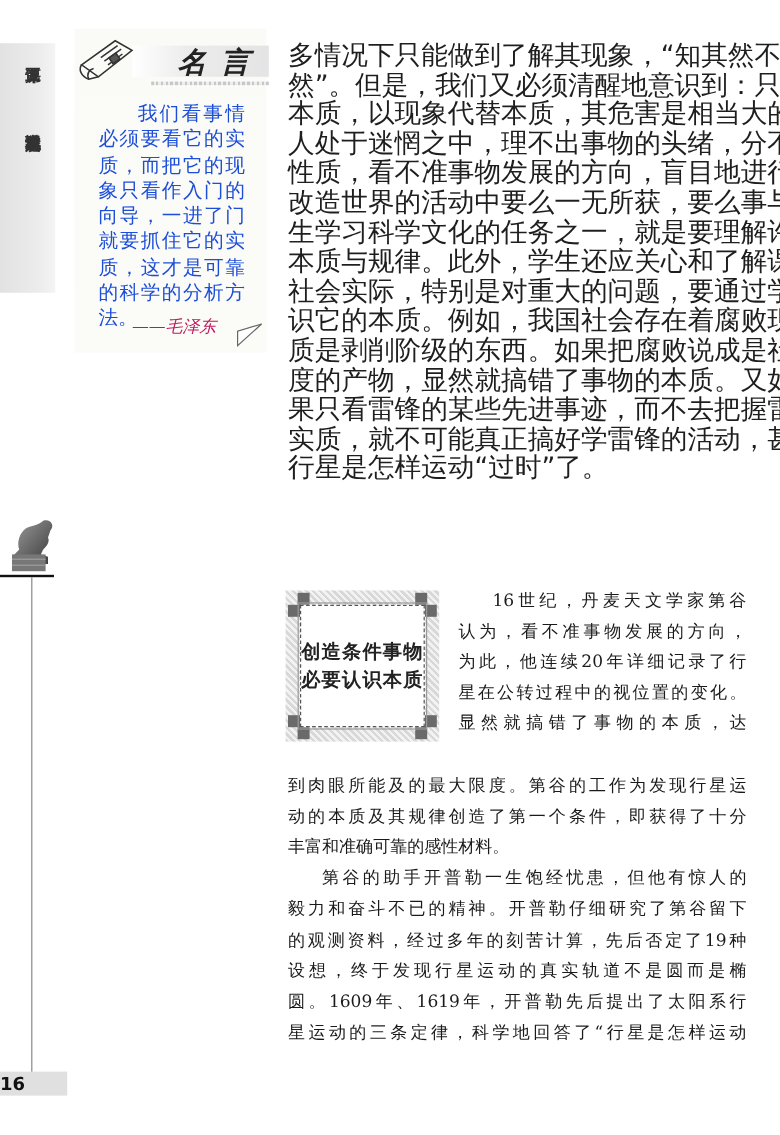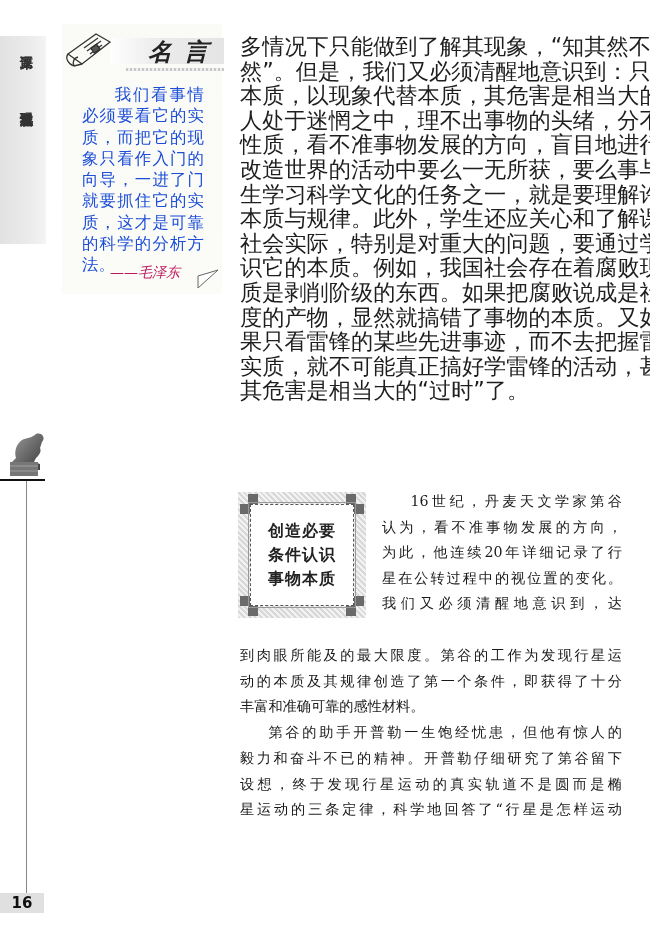--- a/index.html
+++ b/index.html
@@ -55,39 +55,39 @@
   .main-top {
     position: absolute; left: 240px; top: 34px; width: 380px;
     font-size: 22.2px; line-height: 24.6px; color: #1e1e1e;
     text-align: justify; word-break: break-all;
   }
 
   .thinker-icon { position: absolute; left: 6px; top: 428px; width: 40px; height: 50px; }
   .hrule { position: absolute; left: 0; top: 479px; width: 45px; height: 2px; background: #111; }
   .vrule { position: absolute; left: 26px; top: 481px; width: 1px; height: 413px; background: #888; }
   .page-num {
-    position: absolute; left: 0; top: 893px; width: 44px; height: 20px;
+    position: absolute; left: 0; top: 893px; width: 56px; height: 20px;
     background: #e0e0e0; font-size: 15px; font-weight: bold; color: #111;
-    text-align: center; line-height: 20px;
+    line-height: 20px;
   }
 
   .frame {
     position: absolute; left: 238px; top: 492px; width: 128px; height: 126px;
     background:
       repeating-linear-gradient(45deg, #d8d8d8 0 2px, #f2f2f2 2px 4px);
   }
   .frame .corner { position: absolute; width: 10px; height: 10px; background: #6a6a6a; }
   .frame .c1 { left: 10px; top: 2px; } .frame .c2 { right: 10px; top: 2px; }
   .frame .c3 { left: 10px; bottom: 2px; } .frame .c4 { right: 10px; bottom: 2px; }
   .frame .c5 { left: 2px; top: 12px; } .frame .c6 { right: 2px; top: 12px; }
   .frame .c7 { left: 2px; bottom: 12px; } .frame .c8 { right: 2px; bottom: 12px; }
   .frame .inner {
     position: absolute; left: 12px; top: 12px; right: 12px; bottom: 12px;
     background: #fff; border: 1px dashed #555; outline: 1px solid #999; outline-offset: 1px;
-    display: flex; flex-direction: column; justify-content: center; align-items: center;
+    display: flex; flex-direction: row; justify-content: center; align-items: center;
   }
   .frame .inner span {
     font-size: 16px; line-height: 24px; font-weight: bold; color: #222; letter-spacing: 1px;
     font-family: "DejaVu Serif", serif;
   }
 
   .body-serif { font-family: "DejaVu Serif", "Liberation Serif", serif; color: #1a1a1a; }
   .lower-right {
     position: absolute; left: 382px; top: 489px; width: 240px;
     font-size: 14.2px; line-height: 25.6px; text-align: justify; word-break: break-all;
@@ -138,21 +138,21 @@
   <span class="line">性质，看不准事物发展的方向，盲目地进行实践，在</span>
   <span class="line">改造世界的活动中要么一无所获，要么事与愿违。学</span>
   <span class="line">生学习科学文化的任务之一，就是要理解许多事物的</span>
   <span class="line">本质与规律。此外，学生还应关心和了解课本以外的</span>
   <span class="line">社会实际，特别是对重大的问题，要通过学习正确认</span>
   <span class="line">识它的本质。例如，我国社会存在着腐败现象，其实</span>
   <span class="line">质是剥削阶级的东西。如果把腐败说成是社会主义制</span>
   <span class="line">度的产物，显然就搞错了事物的本质。又如，我们如</span>
   <span class="line">果只看雷锋的某些先进事迹，而不去把握雷锋精神的</span>
   <span class="line">实质，就不可能真正搞好学雷锋的活动，甚至还可能</span>
-  <span class="line last">其危害是相当大的“过时”了。</span>
+  <span class="line last">行星是怎样运动“过时”了。</span>
 </div>
 
 <svg class="thinker-icon" viewBox="0 0 40 50">
   <defs>
     <linearGradient id="tg" x1="0" y1="0" x2="1" y2="1">
       <stop offset="0" stop-color="#9a9a9a"></stop>
         <stop offset="1" stop-color="#3a3a3a"></stop>
     </linearGradient>
   </defs>
   <path d="M30 6 C36 4 40 10 36 14 L34 20 C36 24 32 28 30 30 L28 34 L34 36 L34 42 L6 42 L6 34 L10 30 C8 24 10 16 16 12 C20 10 26 10 30 6 Z" fill="url(#tg)"></path>
@@ -176,26 +176,28 @@
     <span>条件认识</span>
     <span>事物本质</span>
   </div>
 </div>
 
 <div class="lower-right body-serif">
   <span class="line" style="padding-left:2em;box-sizing:border-box;">16世纪，丹麦天文学家第谷</span>
   <span class="line">认为，看不准事物发展的方向，</span>
   <span class="line">为此，他连续20年详细记录了行</span>
   <span class="line">星在公转过程中的视位置的变化。</span>
-  <span class="line">我们又必须清醒地意识到，达</span>
+  <span class="line">显然就搞错了事物的本质，达</span>
 </div>
 
 <div class="lower-full body-serif">
   <span class="line">到肉眼所能及的最大限度。第谷的工作为发现行星运</span>
   <span class="line">动的本质及其规律创造了第一个条件，即获得了十分</span>
   <span class="line last">丰富和准确可靠的感性材料。</span>
   <span class="line" style="padding-left:2em;box-sizing:border-box;">第谷的助手开普勒一生饱经忧患，但他有惊人的</span>
   <span class="line">毅力和奋斗不已的精神。开普勒仔细研究了第谷留下</span>
+  <span class="line">的观测资料，经过多年的刻苦计算，先后否定了19种</span>
   <span class="line">设想，终于发现行星运动的真实轨道不是圆而是椭</span>
+  <span class="line">圆。1609年、1619年，开普勒先后提出了太阳系行</span>
   <span class="line">星运动的三条定律，科学地回答了“行星是怎样运动</span>
 </div>
 
 <div class="page-num">16</div>
 
 </body></html>

